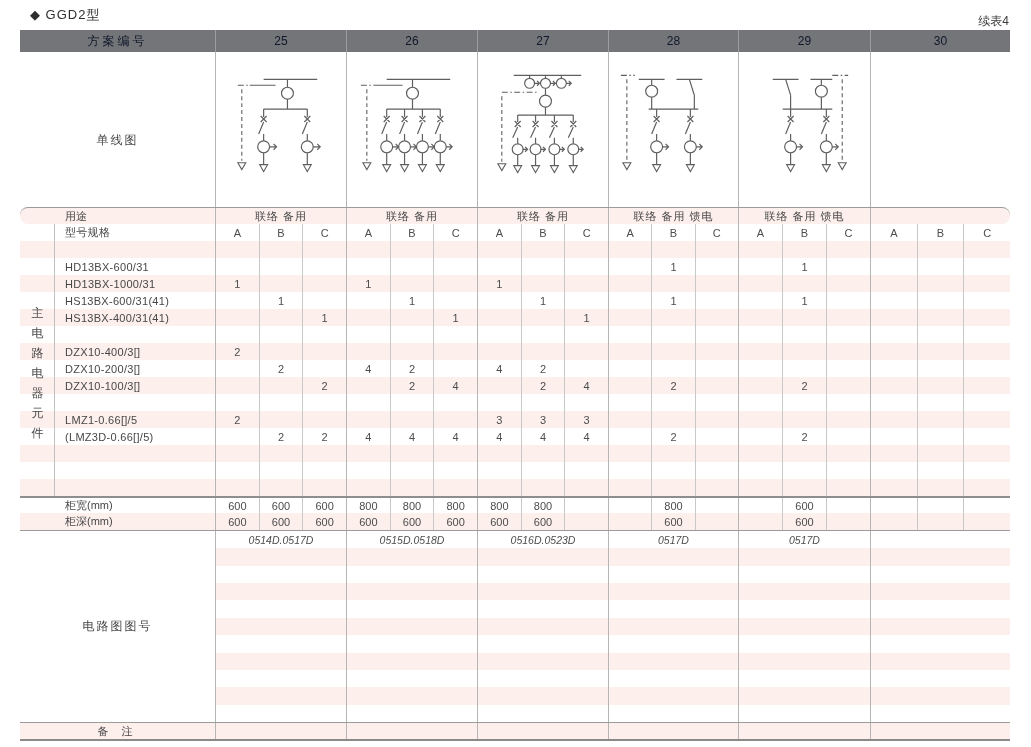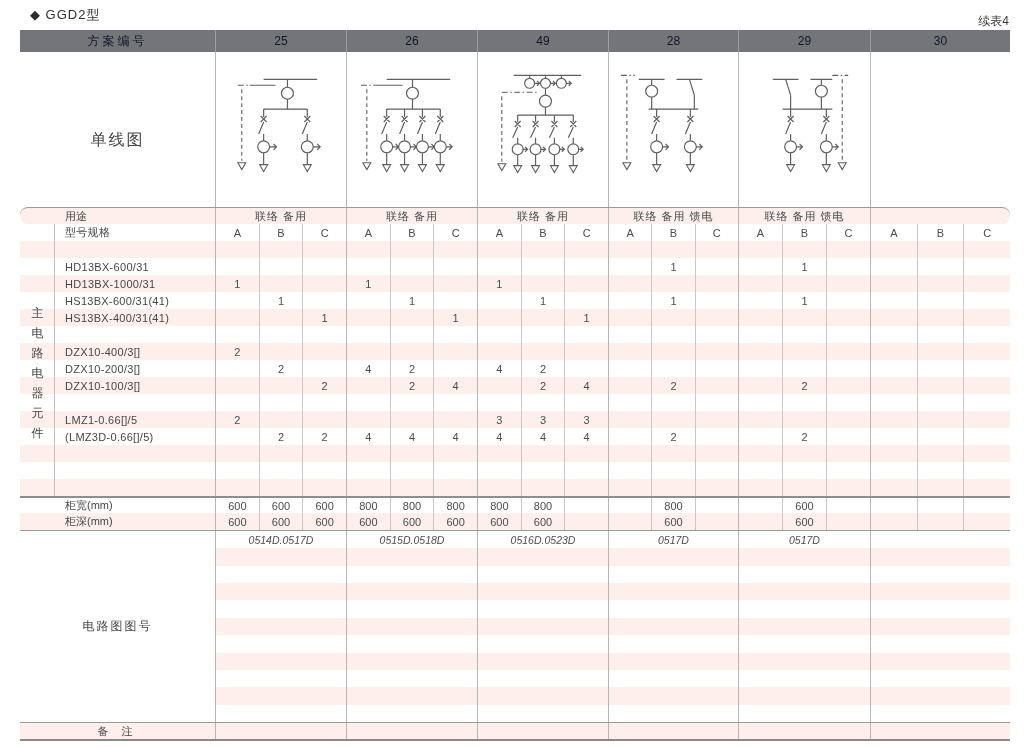--- a/index.html
+++ b/index.html
@@ -11,21 +11,21 @@
   .row{display:flex;box-sizing:border-box;}
   
   .header-bar{height:22px;background:var(--hdr,#747578);}
   .hcell{height:100%;display:flex;align-items:center;justify-content:center;
          color:#0f172a;font-size:12px;box-sizing:border-box;border-left:1px solid #9c9da0;}
   .hcell.first{border-left:none;letter-spacing:3px;}
   
   .diagram-row{height:155px;background:#fff;}
   .dcell{box-sizing:border-box;border-left:1px solid var(--ln,#b5b5b5);
          display:flex;justify-content:center;align-items:flex-start;padding-top:13px;}
-  .dlabelcell{display:flex;align-items:center;justify-content:center;font-size:16px;letter-spacing:2px;margin-top:21px;}
+  .dlabelcell{display:flex;align-items:center;justify-content:center;font-size:12px;letter-spacing:2px;margin-top:21px;}
   svg{display:block;}
   .sl{stroke:var(--dg,#5f5f5f);stroke-width:1.2;fill:none;}
   .dd{stroke:var(--dg,#5f5f5f);stroke-width:1.1;fill:none;stroke-dasharray:6 2.5 1.5 2.5;}
   .da{stroke:var(--dg,#5f5f5f);stroke-width:1.1;fill:none;stroke-dasharray:4 3;}
   .tri{stroke:var(--dg,#5f5f5f);stroke-width:1.1;fill:#ffffff;}
   .cir{stroke:var(--dg,#5f5f5f);stroke-width:1.2;fill:none;}
   
   .usage-row{height:17px;background:var(--pink,#fcefec);border-top:1px solid var(--sec,#9b9b9b);font-size:11px;border-radius:8px;}
   .ulabel{width:195px;box-sizing:border-box;display:flex;align-items:center;padding-left:45px;}
   .ucell{box-sizing:border-box;border-left:1px solid var(--ln,#b5b5b5);
@@ -64,21 +64,21 @@
 
 <div id="app" style="--hdr: #747578; --pink: #fcefec; --ln: #b5b5b5; --sec: #9b9b9b; --dg: #5f5f5f;">
   <div class="page-title">◆ GGD2型</div>
   <div class="cont-label">续表4</div>
 
   <div class="table">
     <div class="row header-bar" id="header-bar">
       <div class="hcell first" style="width:195px">方案编号</div>
     <div class="hcell" style="width: 131px;">25</div>
         <div class="hcell" style="width: 131px;">26</div>
-        <div class="hcell" style="width: 131px;">49</div>
+        <div class="hcell" style="width: 131px;">27</div>
         <div class="hcell" style="width: 130px;">28</div>
         <div class="hcell" style="width: 132px;">29</div>
         <div class="hcell" style="width: 140px;">30</div>
       </div>
 
     <div class="row diagram-row">
       <div class="dlabelcell" style="width:195px">单线图</div>
       <div class="dcell" style="width:131px">
         <svg width="131" height="112" viewBox="0 0 131 112">
           <path class="sl" d="M48 14H102 M34 20H60 M72 14V22 M72 34V44 M48 44H92

